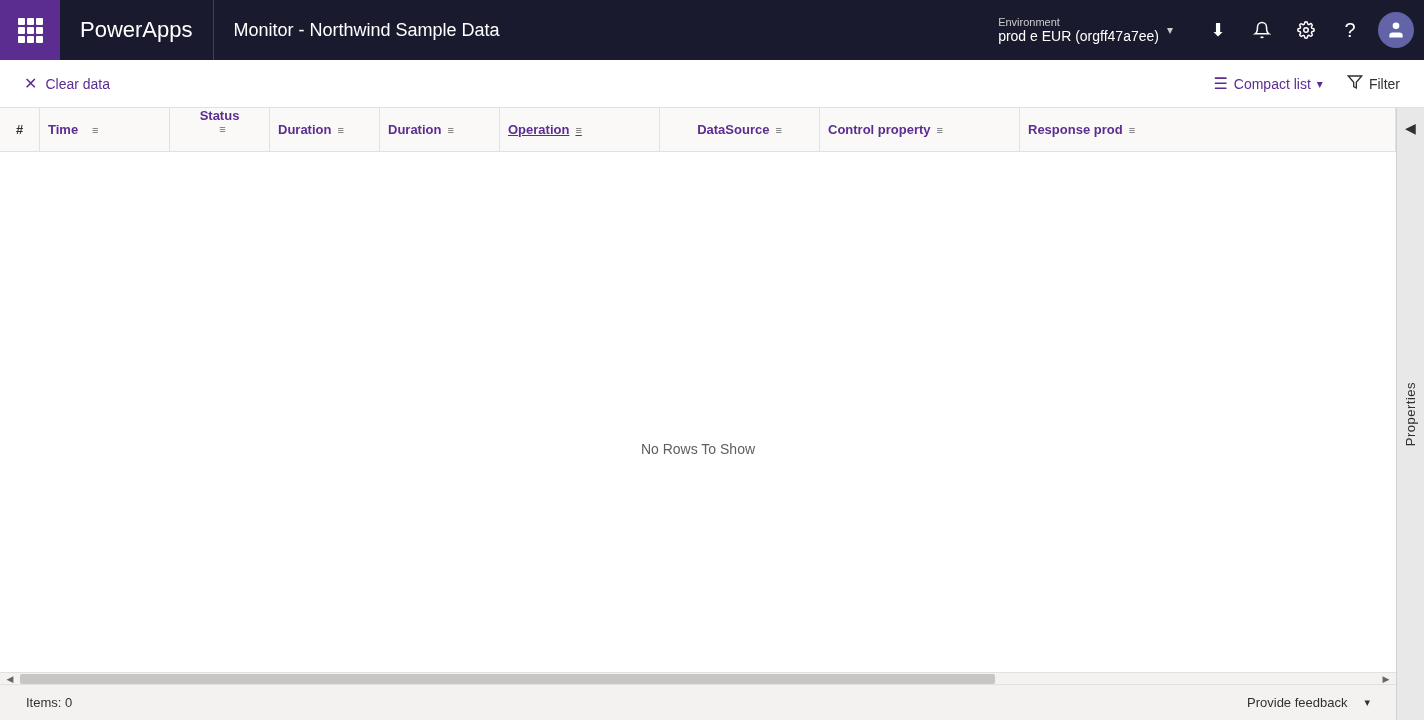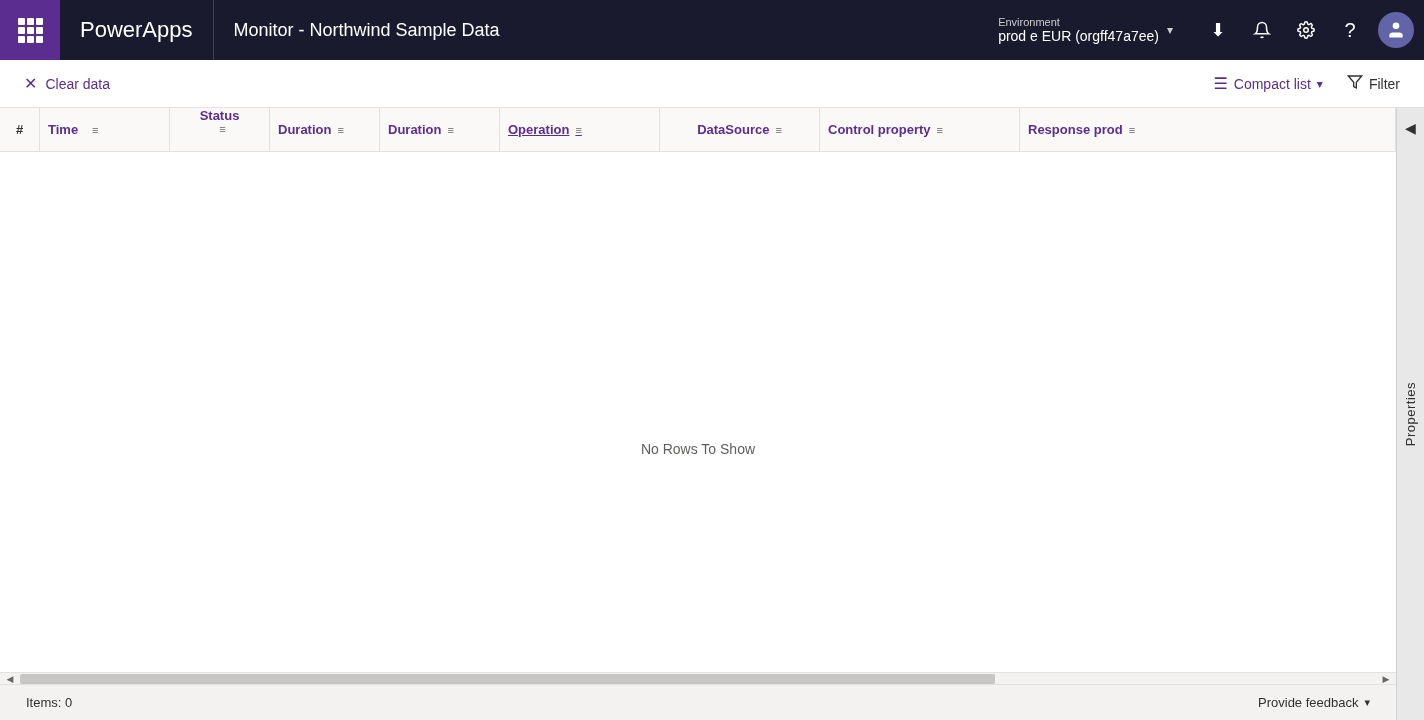--- a/index.html
+++ b/index.html
@@ -260,21 +260,21 @@
       flex-shrink: 0;
     }
     .items-count {
       font-size: 13px;
       color: #323130;
     }
     .provide-feedback {
       margin-left: auto;
       display: flex;
       align-items: center;
-      gap: 6px;
+      gap: 17px;
       color: #323130;
       font-size: 13px;
       cursor: pointer;
     }
     .provide-feedback-chevron { font-size: 11px; }
 
     
     .properties-panel {
       width: 28px;
       background: #e8e8e8;

